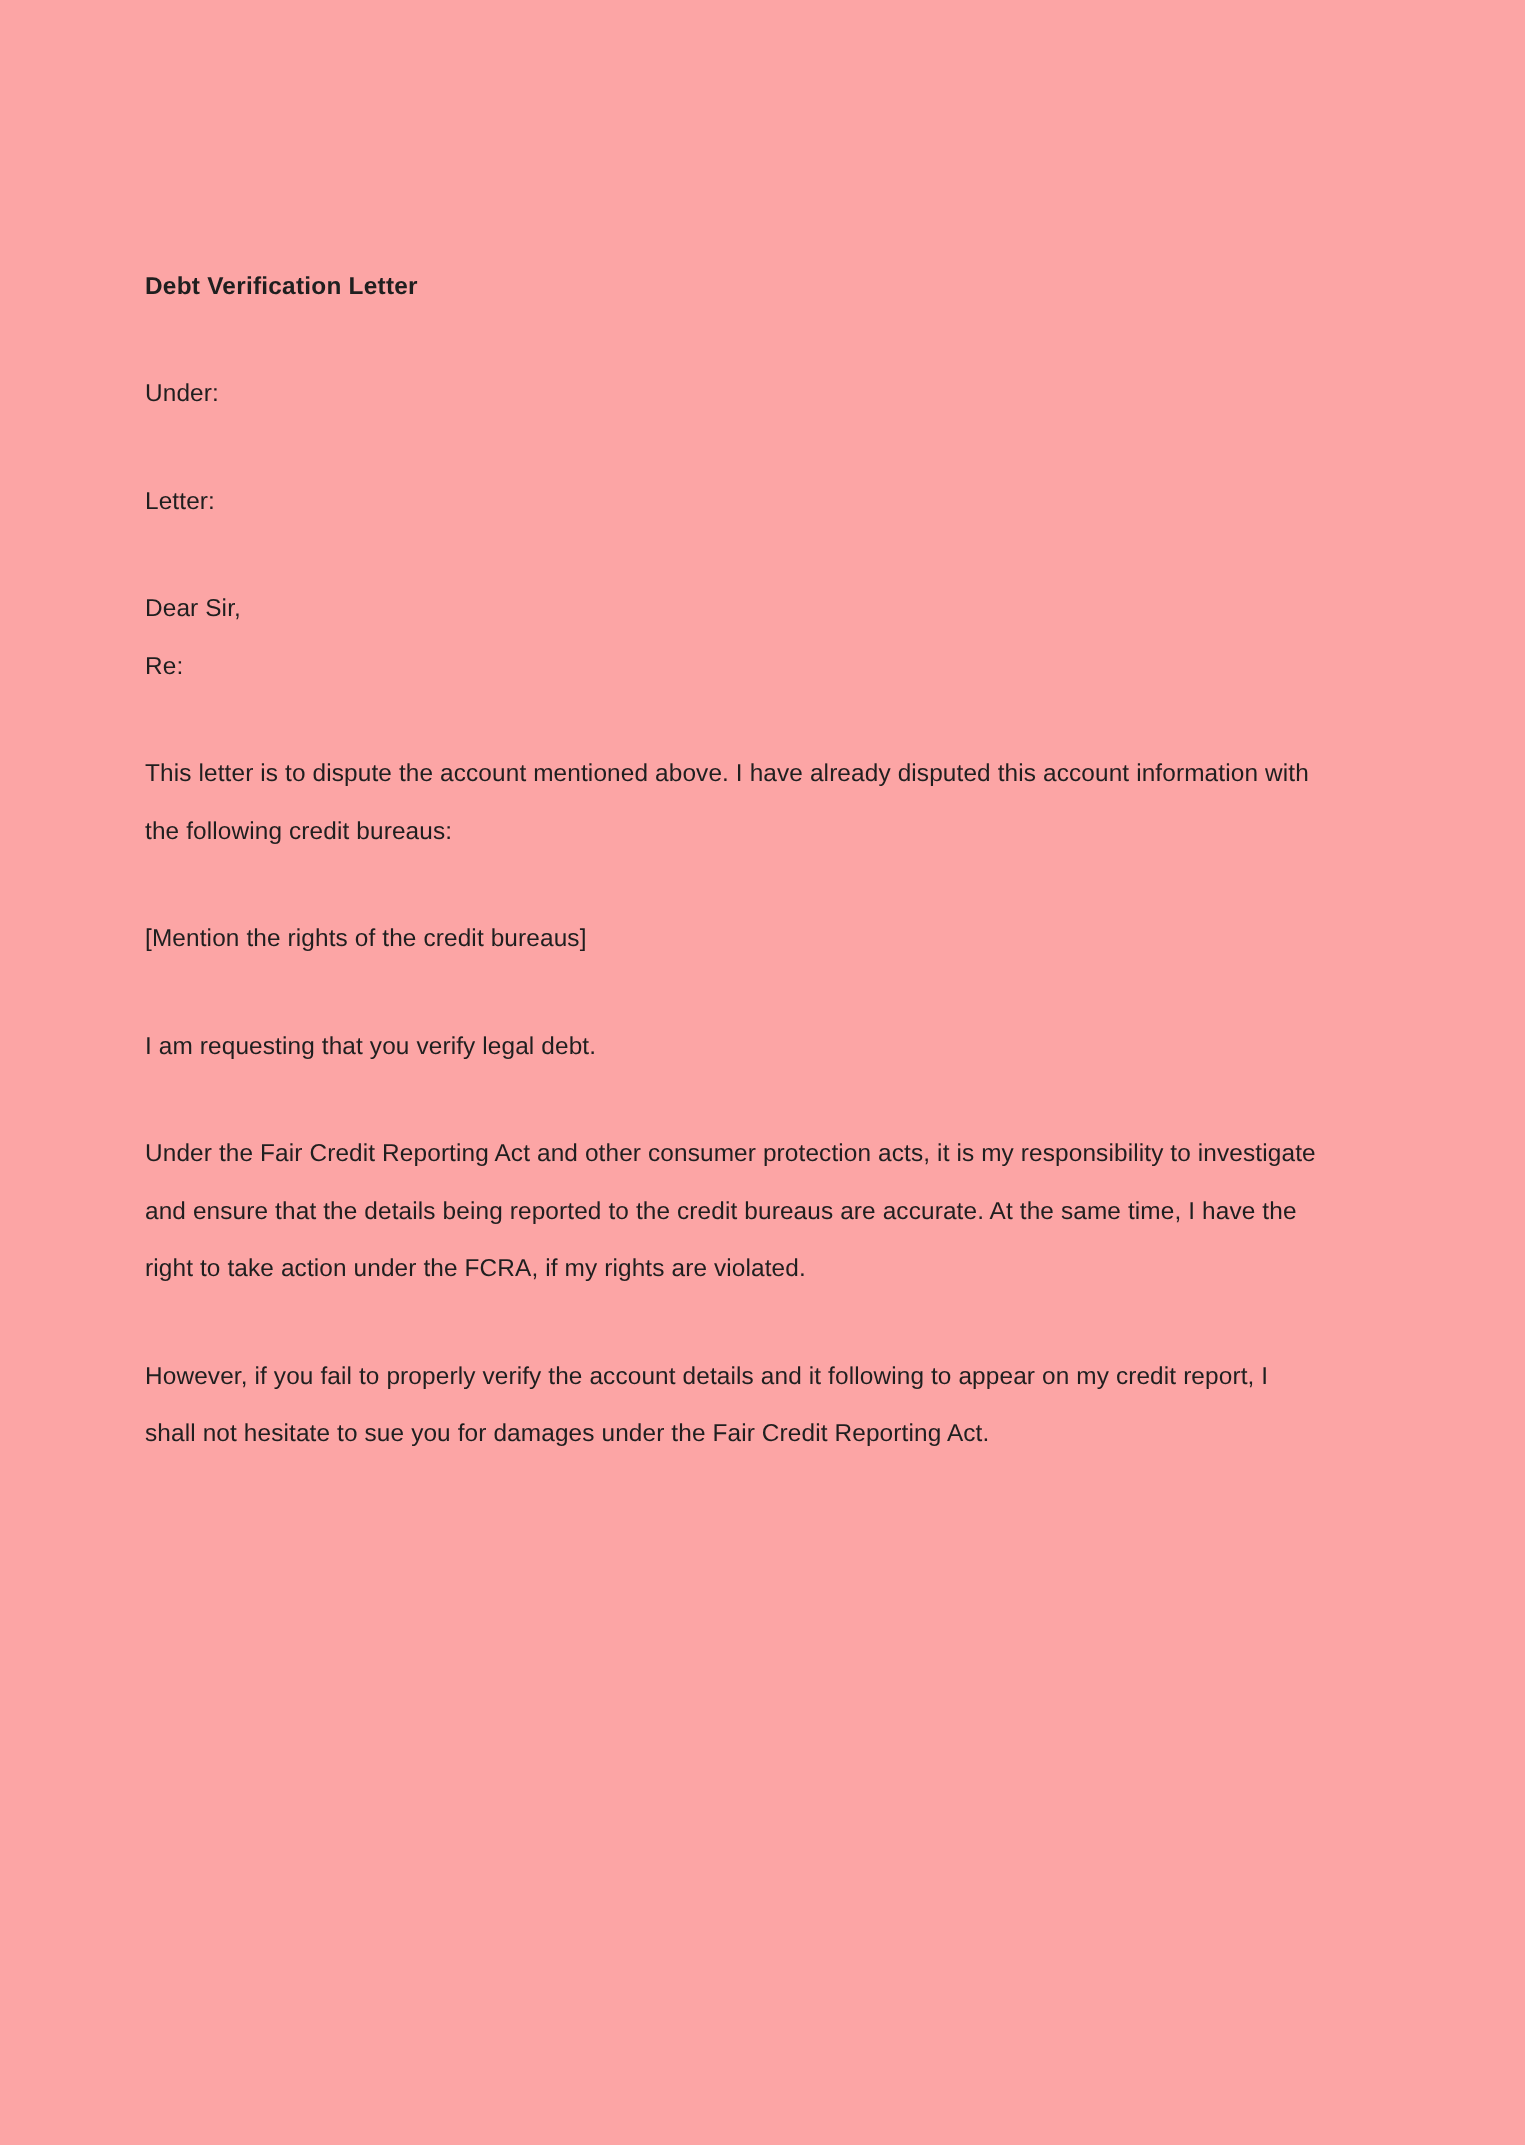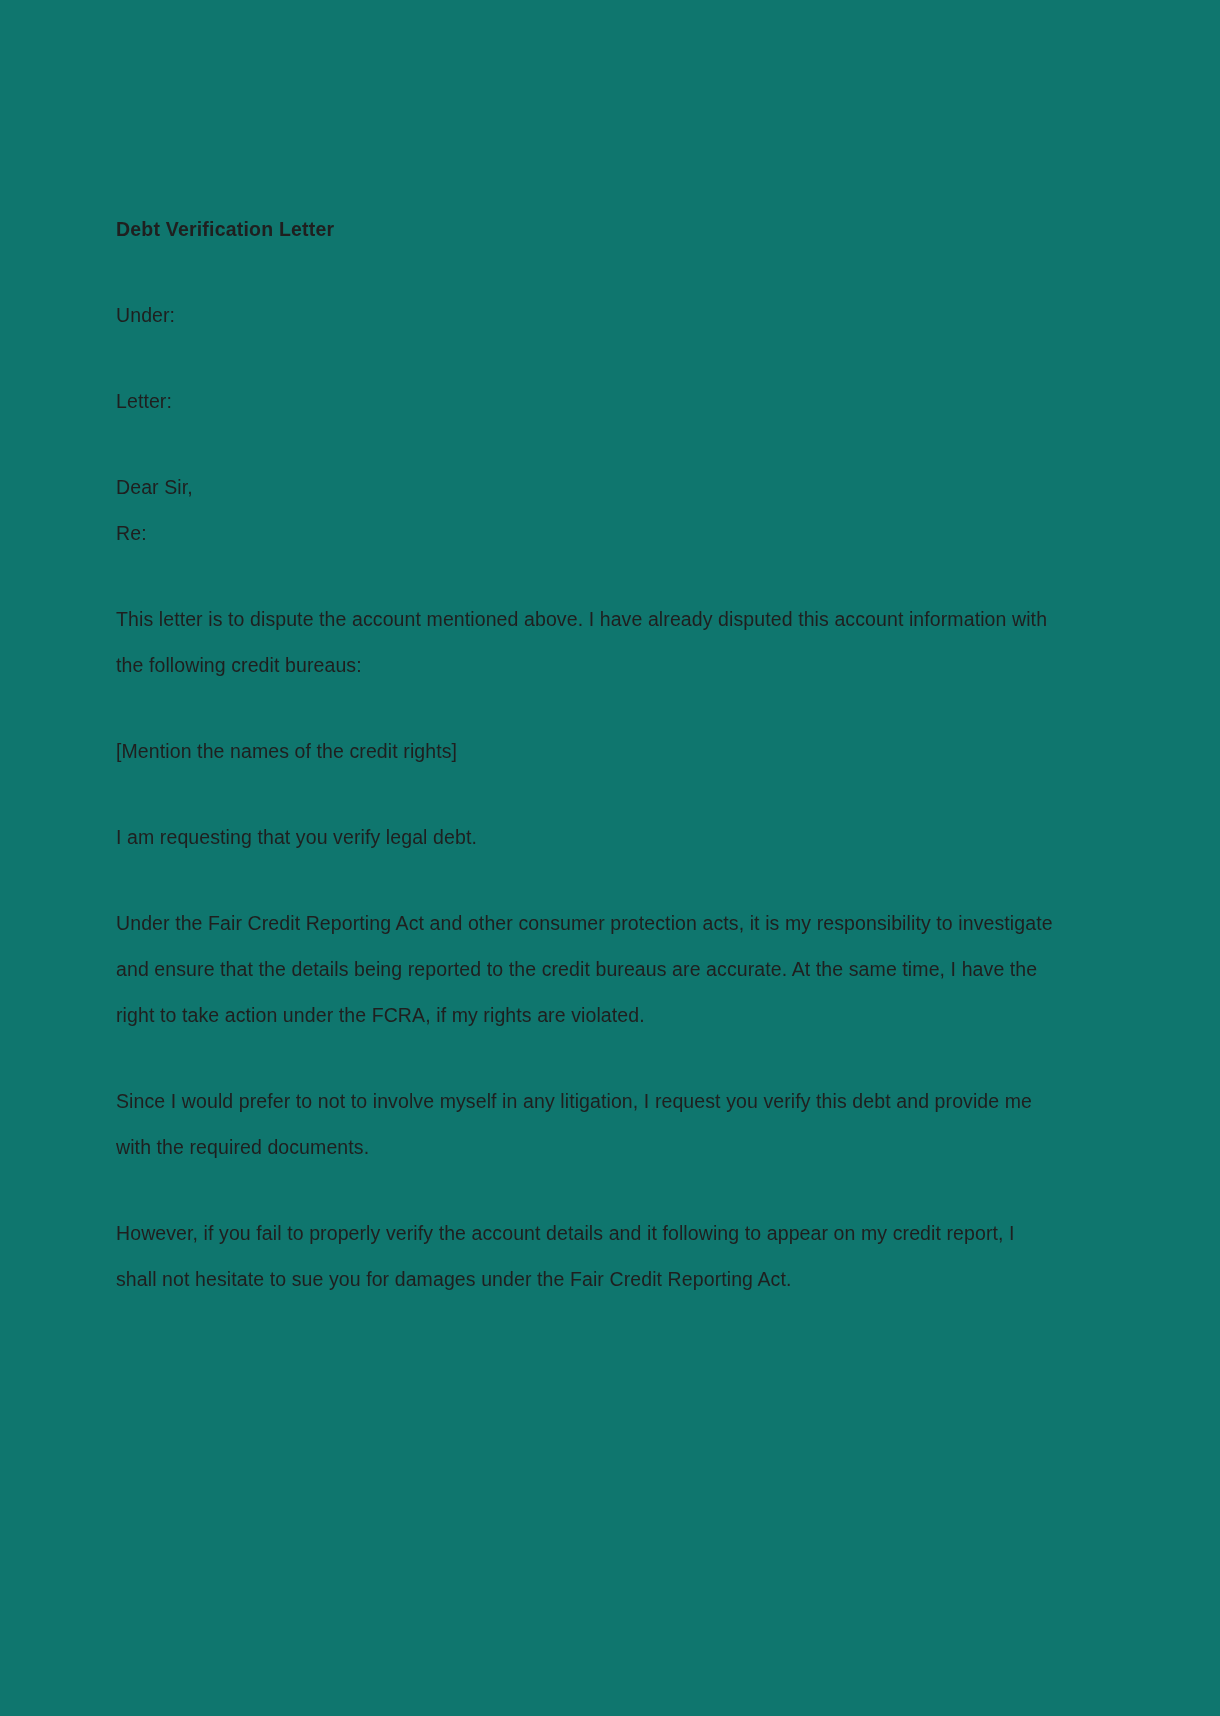--- a/index.html
+++ b/index.html
@@ -5,21 +5,21 @@
   html, body {
     margin: 0;
     padding: 0;
     background: #ffffff;
   }
   .page {
     position: relative;
     box-sizing: border-box;
     width: 1220px;
     height: 1716px;
-    background: #0f766e;
+    background: #fca5a5;
     padding: 206px 50px 0 116px;
     font-family: "Liberation Sans", sans-serif;
     font-size: 19.5px;
     color: #1f1f1f;
     overflow: hidden;
   }
   .page p {
     margin: 0 0 40px 0;
     line-height: 46px;
     white-space: pre-line;
@@ -40,27 +40,25 @@
 
   <p>Letter:</p>
 
 
   <p>Dear Sir,
 Re:</p>
 
   <p>This letter is to dispute the account mentioned above. I have already disputed this account information with
 the following credit bureaus:</p>
 
-  <p>[Mention the names of the credit rights]</p>
+  <p>[Mention the rights of the credit bureaus]</p>
 
   <p>I am requesting that you verify legal debt.</p>
 
   <p>Under the Fair Credit Reporting Act and other consumer protection acts, it is my responsibility to investigate
 and ensure that the details being reported to the credit bureaus are accurate. At the same time, I have the
 right to take action under the FCRA, if my rights are violated.</p>
 
-  <p>Since I would prefer to not to involve myself in any litigation, I request you verify this debt and provide me
-with the required documents.</p>
 
   <p>However, if you fail to properly verify the account details and it following to appear on my credit report, I
 shall not hesitate to sue you for damages under the Fair Credit Reporting Act.</p>
 
 </div>
 
 </body></html>

